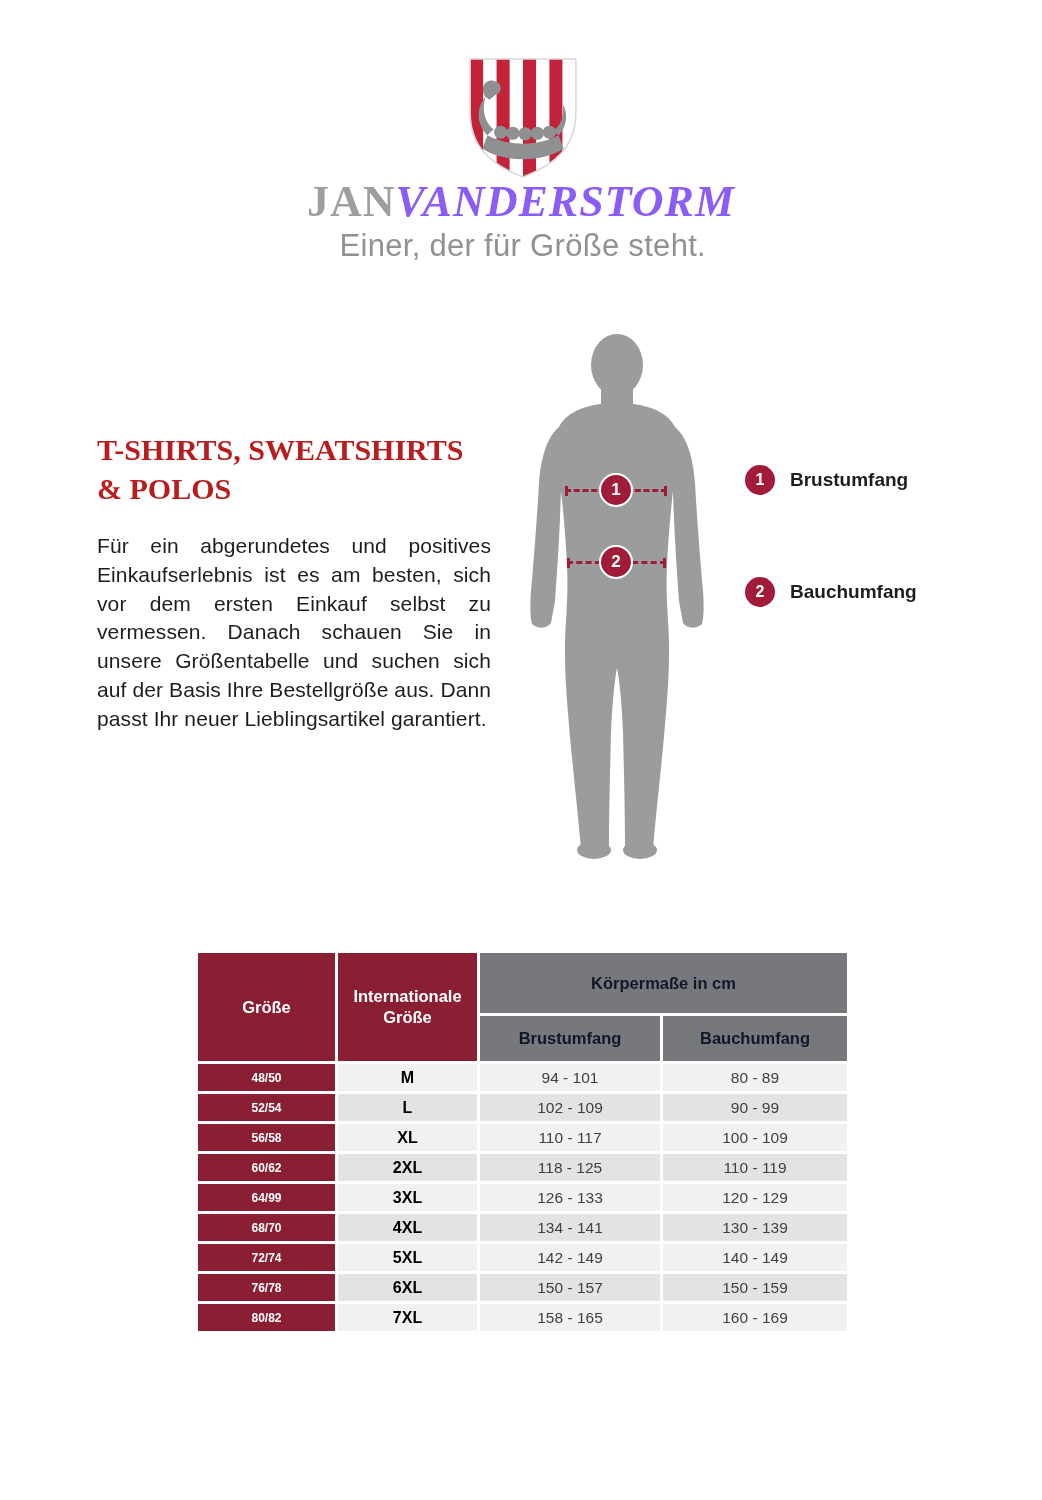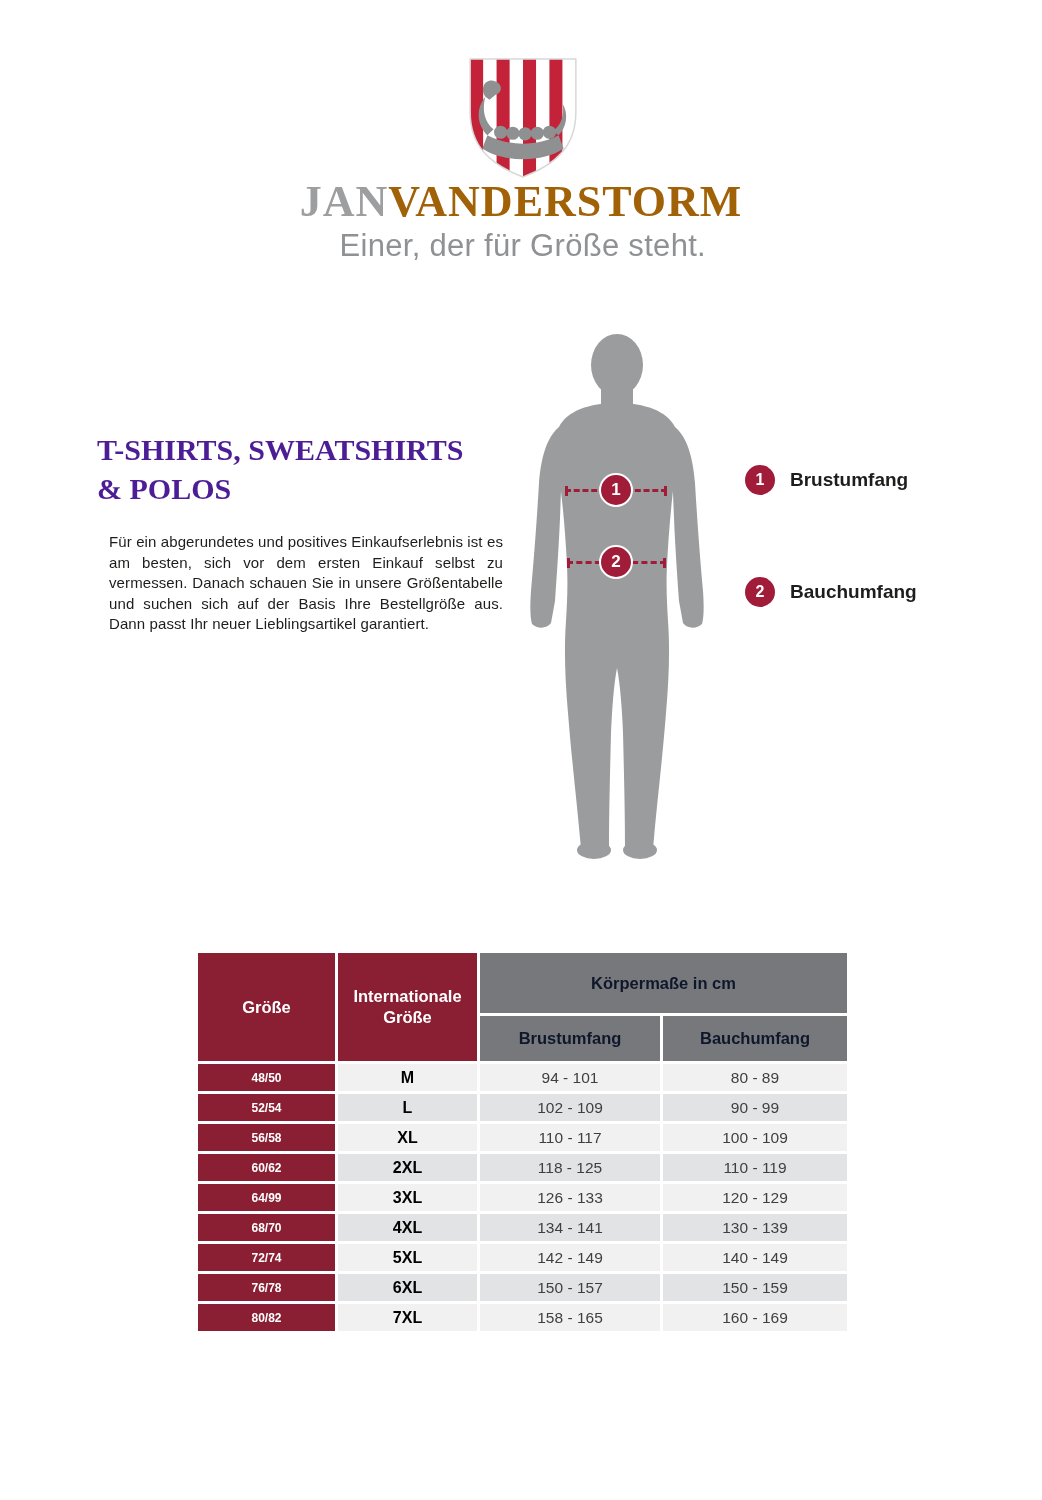--- a/index.html
+++ b/index.html
@@ -14,38 +14,38 @@
 
   
   .shield { position:absolute; left:462px; top:55px; width:122px; height:124px; }
   .brand {
     position:absolute; left:0; top:176px; width:1042px;
     text-align:center;
     font-family:"Liberation Serif", serif;
     font-size:44px; font-weight:600; letter-spacing:1px;
   }
   .brand-jan  { color:#9d9ea0;text-align:right; }
-  .brand-rest { color:#a16207; }
+  .brand-rest { color:#8b5cf6;font-style:italic; }
   .tagline {
     position:absolute; left:0; top:228px; width:706px;
     text-align:right;
     font-size:31px; color:#8f9194; letter-spacing:0.3px;
   }
 
   
   .section-title {
     position:absolute; left:97px; top:430px; width:420px;
     font-family:"Liberation Serif", serif;
-    font-size:30px; font-weight:700; color:#4c1d95;
+    font-size:30px; font-weight:700; color:#b91c1c;
     line-height:1.3;
   }
   .intro {
     position:absolute; left:97px; top:532px; width:394px;
-    font-size:15px; line-height:1.37; color:#1d1d1b;
-    text-align:justify; letter-spacing:0.1px;margin-left:12px;
+    font-size:21px; line-height:1.37; color:#1d1d1b;
+    text-align:justify; letter-spacing:0.1px;
   }
 
   
   .figure { position:absolute; left:497px; top:333px; width:248px; height:528px; }
   .figure svg { width:100%; height:100%; }
 
   .m-line {
     position:absolute; height:0;
     border-top:3px dashed #a01c38;
     z-index:2;

